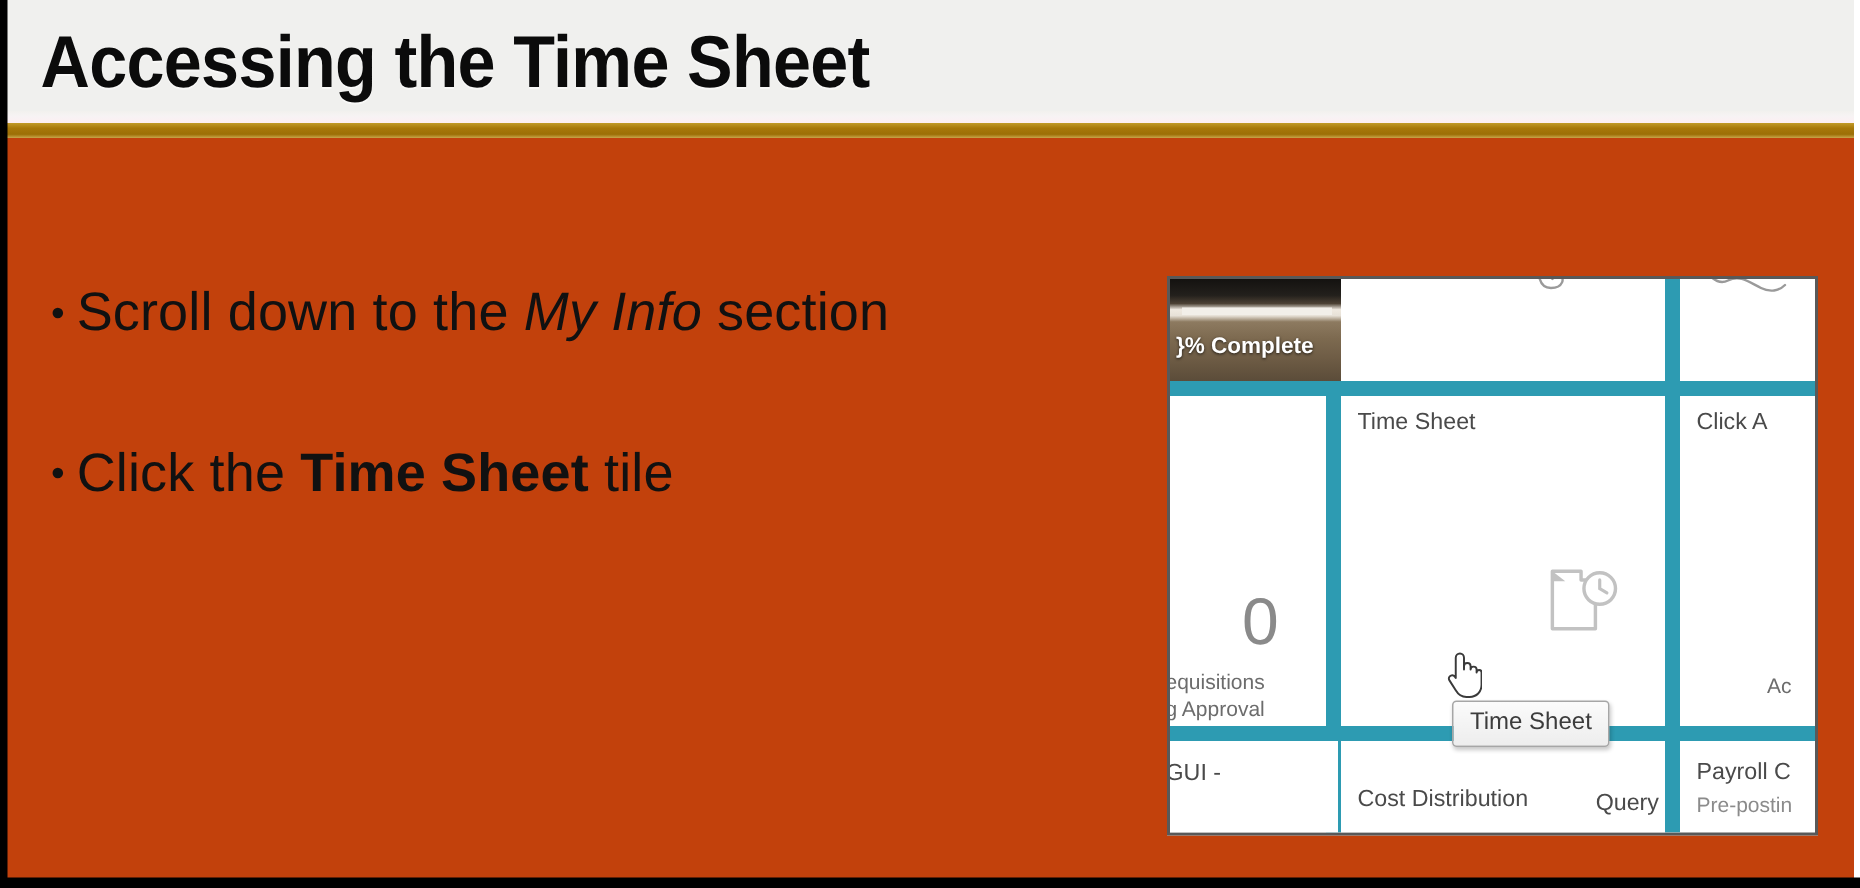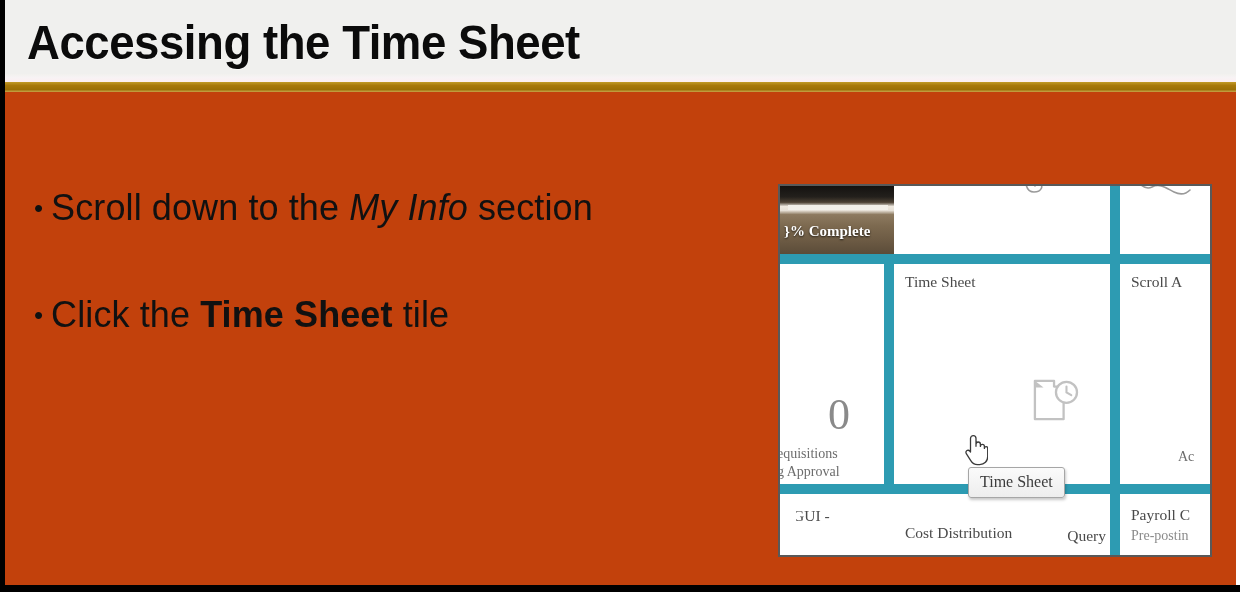--- a/index.html
+++ b/index.html
@@ -113,21 +113,21 @@
   .shot {
     position: absolute;
     left: 778px;
     top: 184px;
     width: 434px;
     height: 373px;
     background: #ffffff;
     border: 2px solid #595959;
     box-sizing: border-box;
     overflow: hidden;
-    font-family: Liberation Serif, serif;
+    font-family: Liberation Sans, sans-serif;
   }
   .shot-inner {
     position: absolute;
     left: 0; top: 0;
     width: 430px;
     height: 369px;
   }
 
   
   .gutter {
@@ -321,25 +321,25 @@
         <svg class="doc-clock" style="left:136px; top:114px;" viewBox="0 0 50 46">
           <path d="M4 8 L4 42 L34 42 L34 8 L24 8 L24 2 L4 2 Z" transform="translate(0,1)" fill="none" stroke="#c2c2c2" stroke-width="2.4" stroke-linejoin="round"></path>
           <path d="M4 9 L13 9 L13 1" fill="#d8d8d8" stroke="none" opacity="0"></path>
           <path d="M4 3 L4 10 L13 10 Z" fill="#c2c2c2" stroke="none"></path>
           <circle cx="37" cy="15" r="11" fill="#ffffff" stroke="#c2c2c2" stroke-width="2.4"></circle>
           <path d="M37 9 L37 15 L42 18" stroke="#c2c2c2" stroke-width="2.2" fill="none" stroke-linecap="round"></path>
         </svg>
       </div>
 
       <div class="tile" style="left:340px; top:78px; width:90px; height:220px;">
-        <div class="tile-title">Scroll A</div>
+        <div class="tile-title">Click A</div>
         <div class="tile-footnote" style="left:58px; top:184px;">Ac</div>
       </div>
 
-      <div class="tile" style="left:16px; top:308px; width:112px; height:61px;">
+      <div class="tile" style="left:0; top:308px; width:112px; height:61px;">
         <div class="tile-title" style="left:-3px; top:12px;">GUI -</div>
       </div>
 
       <div class="tile" style="left:114px; top:308px; width:216px; height:61px;">
         <div class="tile-title" style="top:29px;">Cost Distribution</div>
         <div class="tile-title" style="top:32px;text-align:right;">Query</div>
       </div>
 
       <div class="tile" style="left:340px; top:308px; width:90px; height:60px;">
         <div class="tile-title" style="top:11px;">Payroll C</div>

